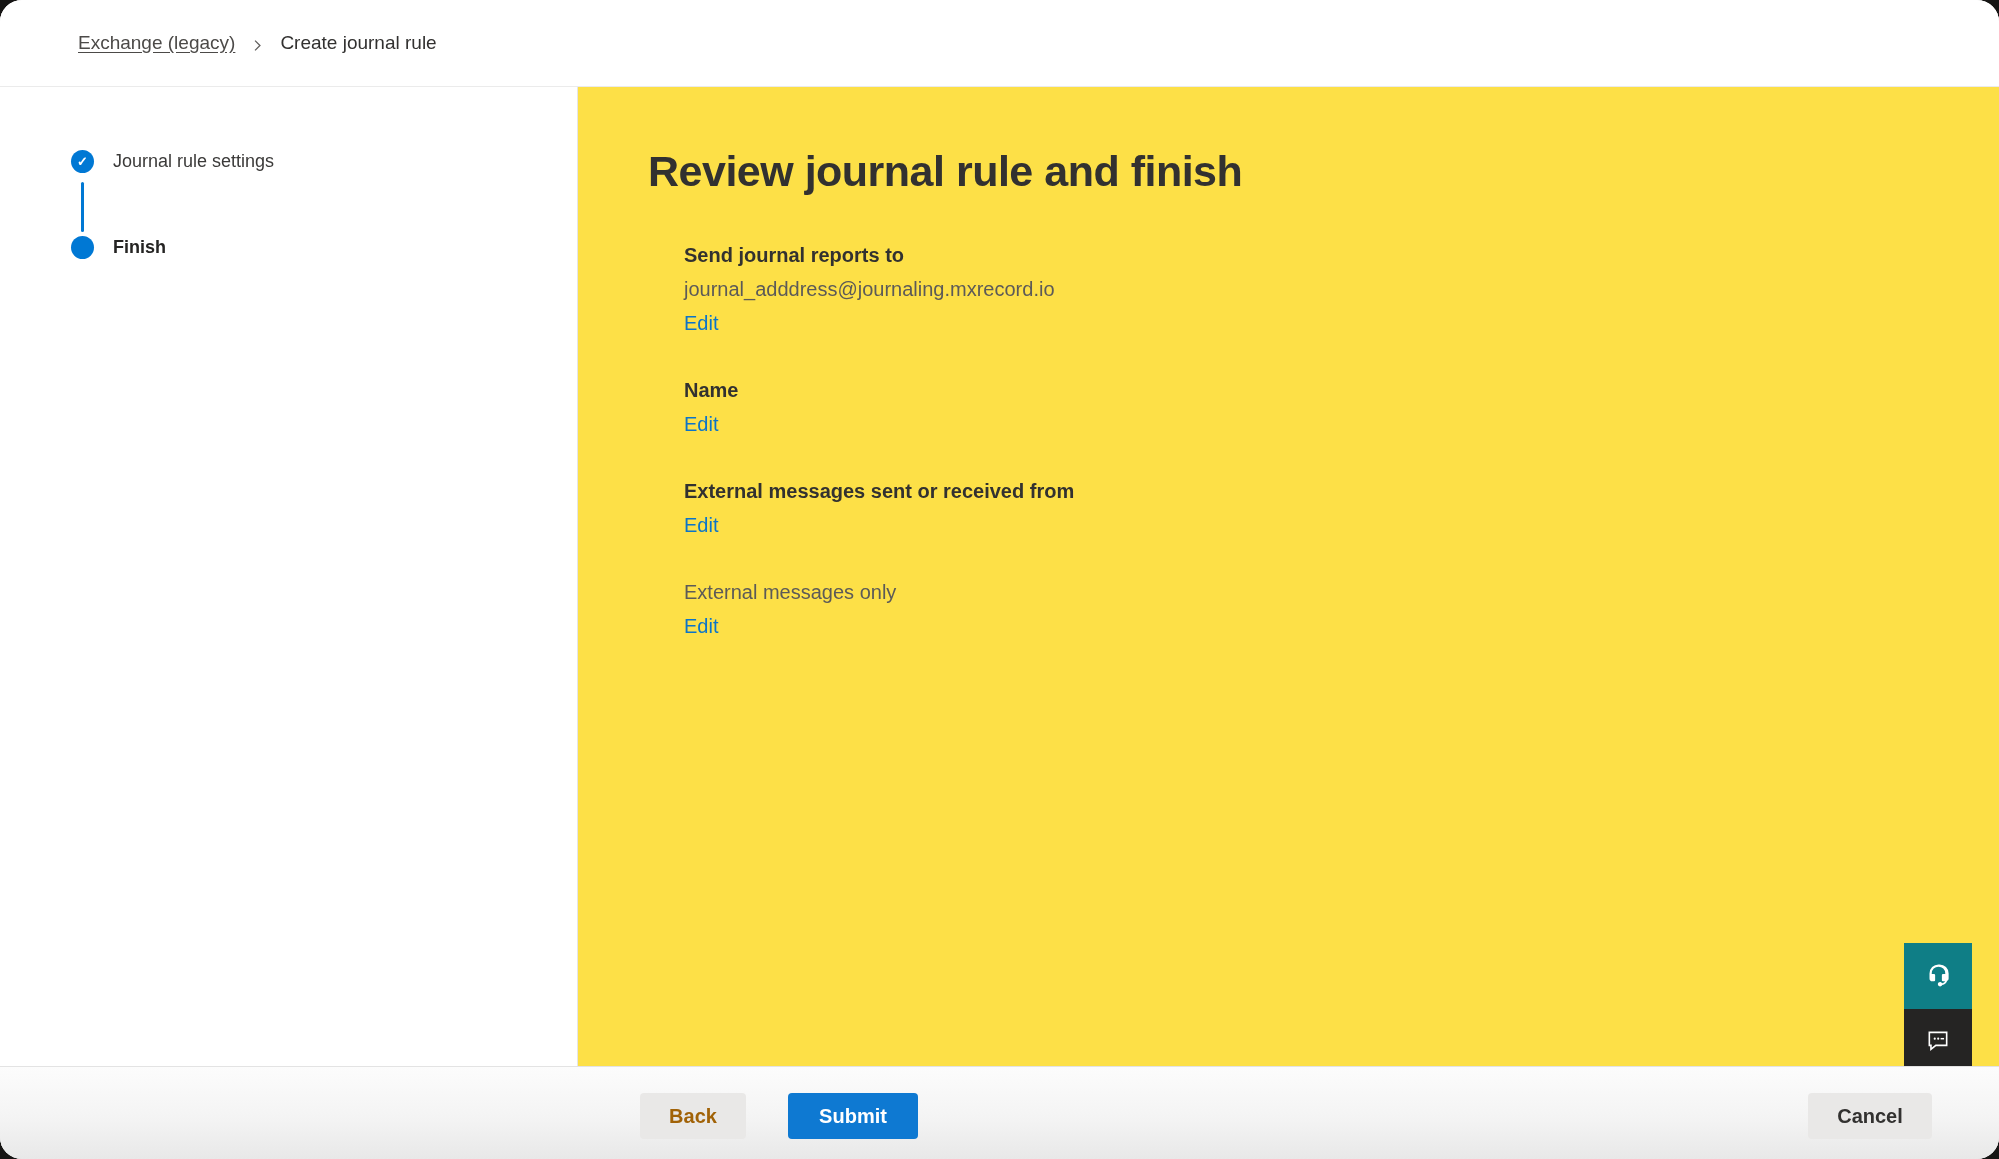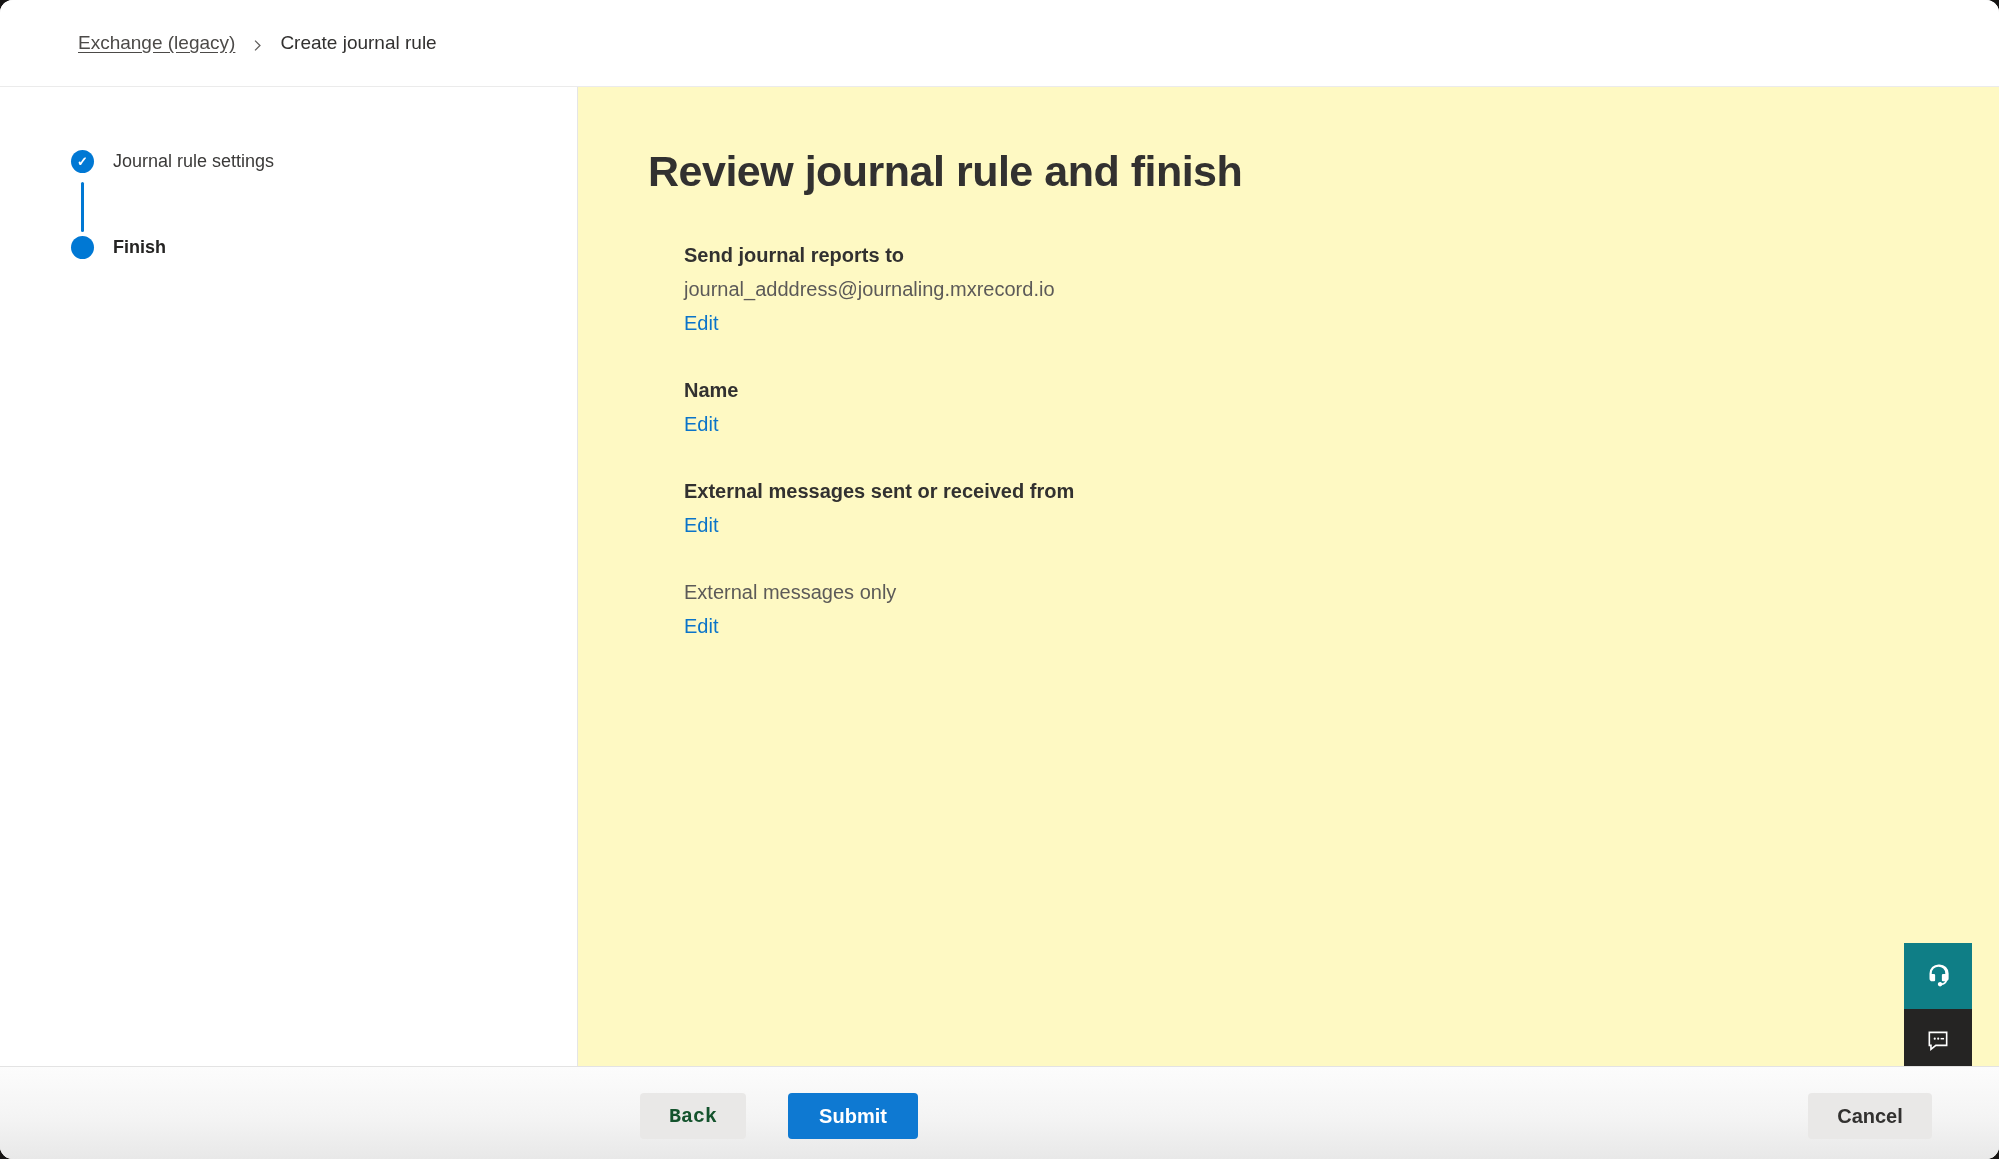--- a/index.html
+++ b/index.html
@@ -1,18 +1,18 @@
 <!DOCTYPE html>
 <html><head>
 <meta charset="utf-8">
 <style>
   html,body{margin:0;padding:0;background:#161514;}
   .window{
     position:relative;width:1999px;height:1159px;box-sizing:border-box;
-    background:#ffffff;border-radius:13px;overflow:hidden;
+    background:#ffffff;border-radius:22px;overflow:hidden;
     font-family:"Liberation Sans",sans-serif;color:#323130;
     box-shadow:inset 0 0 0 1px #e3e3e3;
   }
 
   
   .topbar{
     position:absolute;top:0;left:0;right:0;height:86px;
     display:flex;align-items:center;padding-left:78px;
     border-bottom:1px solid #ebebeb;background:#fff;
   }
@@ -34,21 +34,21 @@
   .step-c1{left:71px;top:63px;}
   .step-c2{left:71px;top:149px;}
   .step-line{position:absolute;left:81px;top:95px;width:3px;height:50px;background:#0078d4;border-radius:2px;}
   .step-label{position:absolute;left:113px;font-size:18px;line-height:23px;cursor:pointer;}
   .step-l1{top:63px;color:#3b3a39;}
   .step-l2{top:149px;color:#252423;font-weight:bold;}
 
   
   .main{
     position:absolute;top:87px;left:578px;right:0;bottom:92px;
-    padding:60px 40px 0 70px;overflow:hidden;background:#fef9c3;
+    padding:60px 40px 0 70px;overflow:hidden;background:#fde047;
   }
   .page-title{
     margin:0 0 46px 0;font-size:43px;font-weight:bold;color:#323130;letter-spacing:-0.5px;
   }
   .section{margin-bottom:40px;margin-left:36px;}
   .section-label{font-size:20px;font-weight:bold;color:#323130;line-height:27px;}
   .section-value{font-size:20px;color:#5c5a58;line-height:27px;margin-top:7px;}
   .edit-link{
     display:inline-block;margin-top:7px;font-size:20px;line-height:27px;
     color:#0b74c9;cursor:pointer;
@@ -57,21 +57,21 @@
   
   .footer{
     position:absolute;left:0;right:0;bottom:0;height:92px;
     border-top:1px solid #e3e3e3;
     background:linear-gradient(180deg,#fcfcfc 0%,#f4f4f4 55%,#e8e8e8 100%);
   }
   .btn{
     position:absolute;top:26px;height:46px;border:none;border-radius:4px;
     font-family:"Liberation Sans",sans-serif;font-size:20px;font-weight:bold;cursor:pointer;
   }
-  .btn-back{left:640px;width:106px;background:#e9e8e7;color:#14532d;font-family:Liberation Mono, monospace;}
+  .btn-back{left:640px;width:106px;background:#e9e8e7;color:#a16207;}
   .btn-submit{left:788px;width:130px;background:#0e79d2;color:#ffffff;}
   .btn-cancel{right:67px;width:124px;background:#e9e8e7;color:#323130;}
 
   
   .float-stack{position:absolute;right:27px;top:943px;width:68px;}
   .float-btn{width:68px;height:66px;display:flex;align-items:center;justify-content:center;cursor:pointer;}
   .float-help{background:#0f7e86;}
   .float-feedback{background:#252423;}
 </style>
 </head>

